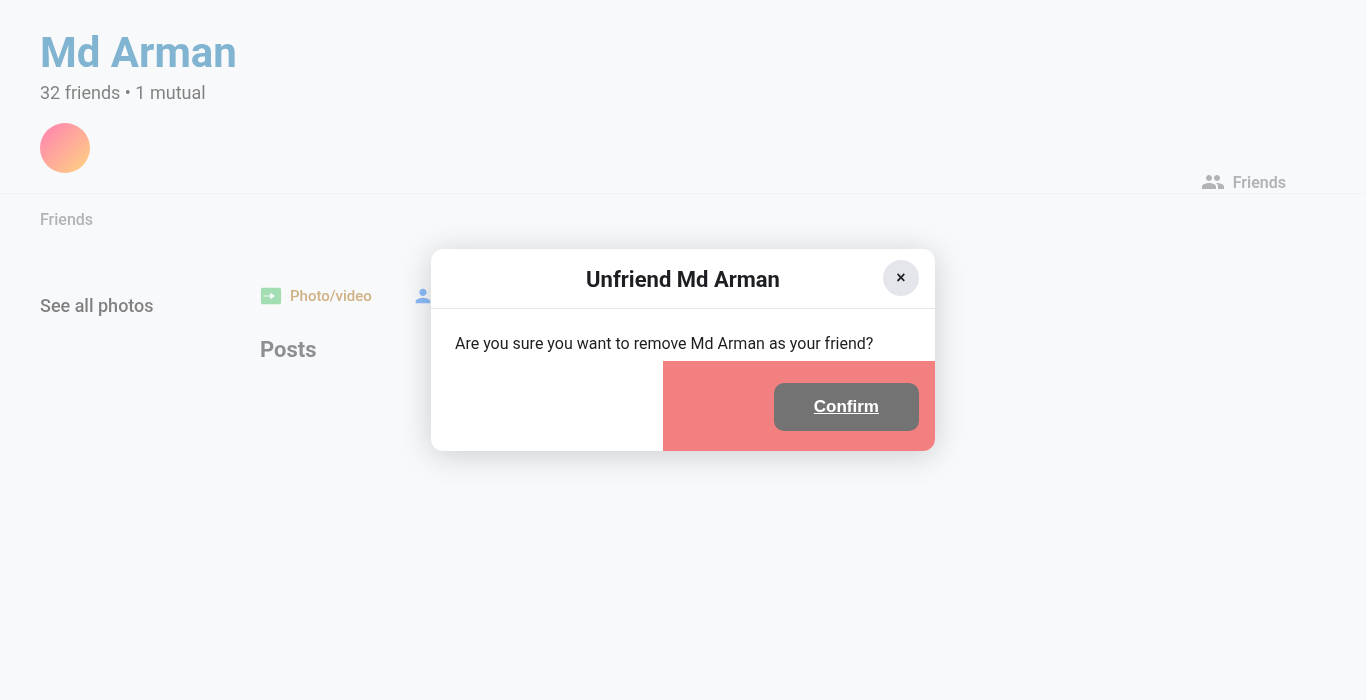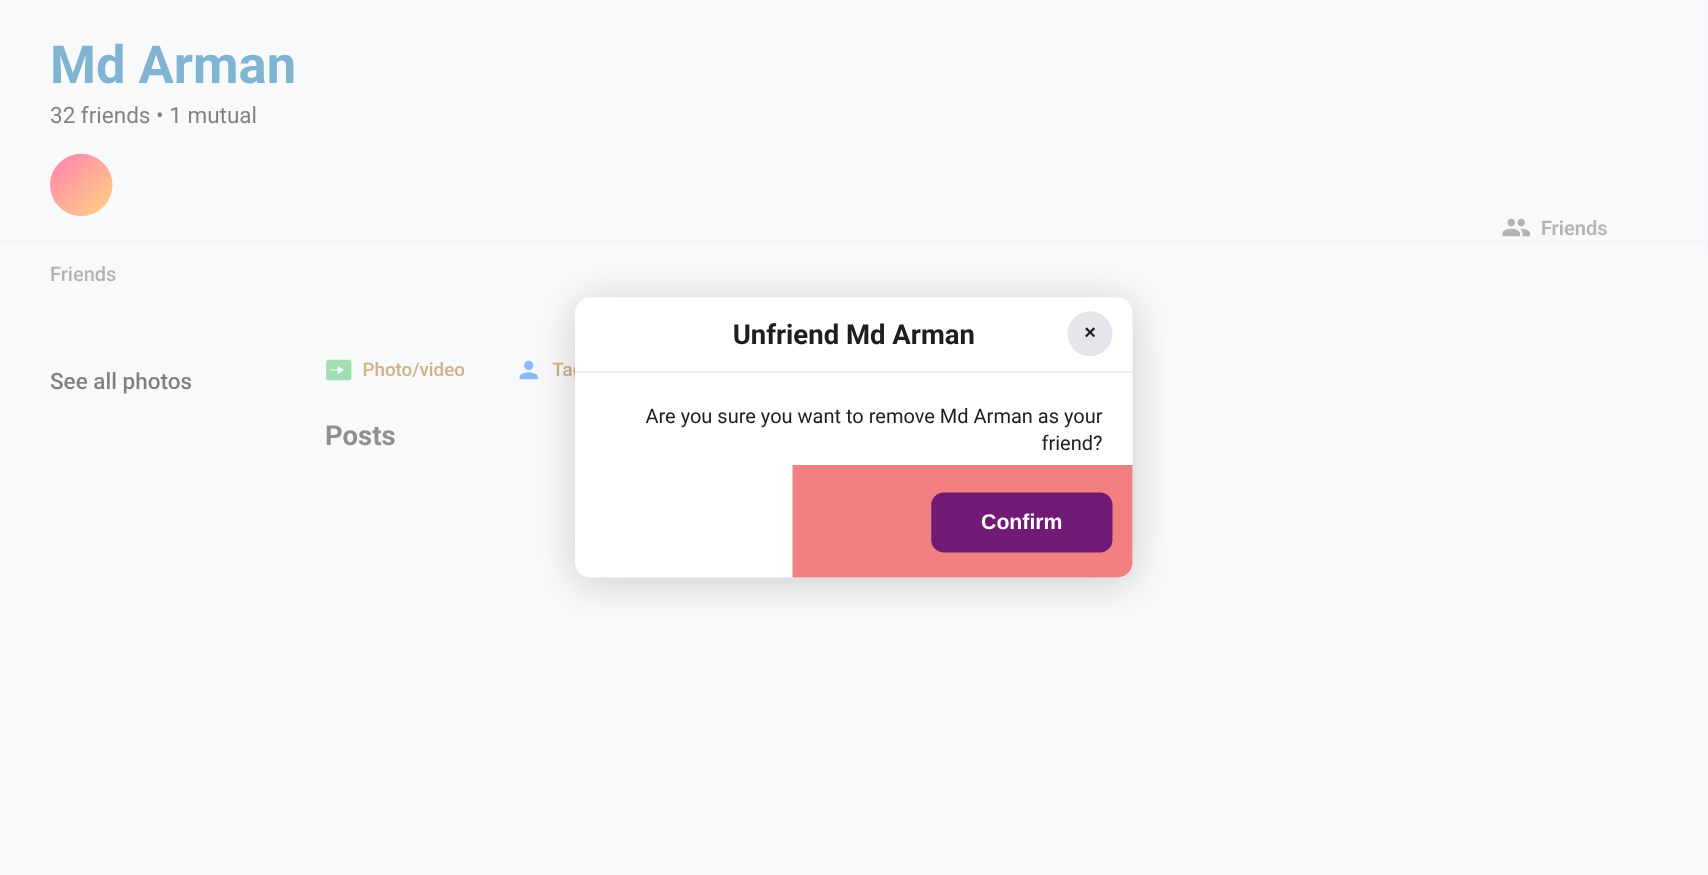--- a/index.html
+++ b/index.html
@@ -145,21 +145,21 @@
       align-items: center;
       justify-content: center;
       z-index: 10;
     }
 
     
     .modal {
       background: #fff;
       border-radius: 12px;
       box-shadow: 0 4px 32px rgba(0,0,0,0.18);
-      width: 446px;
+      width: 504px;
       overflow: hidden;
       position: relative;
     }
 
     .modal-header {
       display: flex;
       align-items: center;
       justify-content: center;
       padding: 18px 60px 16px 60px;
       border-bottom: 1px solid #e4e6eb;
@@ -187,21 +187,20 @@
       display: flex;
       align-items: center;
       justify-content: center;
       font-size: 16px;
       color: #1c1e21;
       font-weight: 700;
     }
 
     .modal-body {
       padding: 24px 24px 16px 24px;
-      text-align: right;
     }
 
     .modal-message {
       font-size: 16px;
       color: #1c1e21;
       line-height: 1.4;
     }
 
     .modal-footer {
       display: flex;
@@ -228,31 +227,32 @@
       right: -8px;
       top: -10px;
       bottom: -10px;
       width: 280px;
       background: #f28080;
       border-radius: 0;
       z-index: 0;
     }
 
     .btn-confirm {
-      background: #701a75;
+      background: #737373;
       color: #fff;
       border: none;
       border-radius: 10px;
       font-size: 17px;
       font-weight: 600;
       padding: 14px 40px;
       cursor: pointer;
       position: relative;
       z-index: 1;
       min-width: 140px;
+      text-decoration: underline;
     }
   </style>
 </head>
 <body>
 
 <div class="bg-page">
   <div class="bg-header">
     <div class="bg-name">Md Arman</div>
     <div class="bg-friends-count">32 friends • 1 mutual</div>
     <div class="bg-avatar-row">

